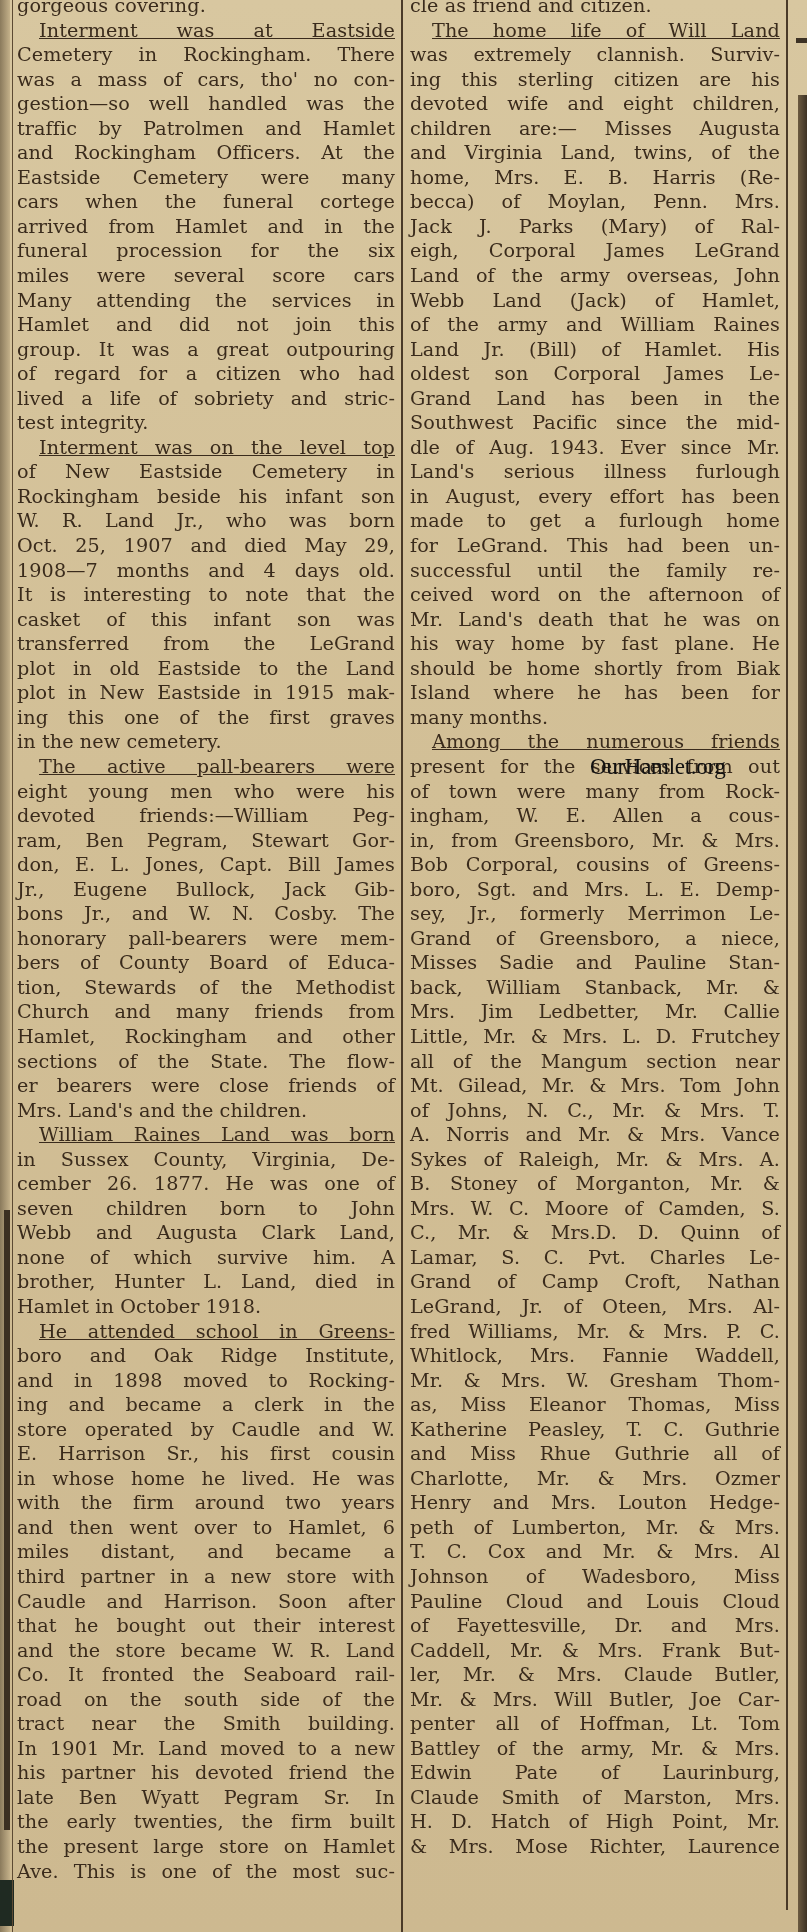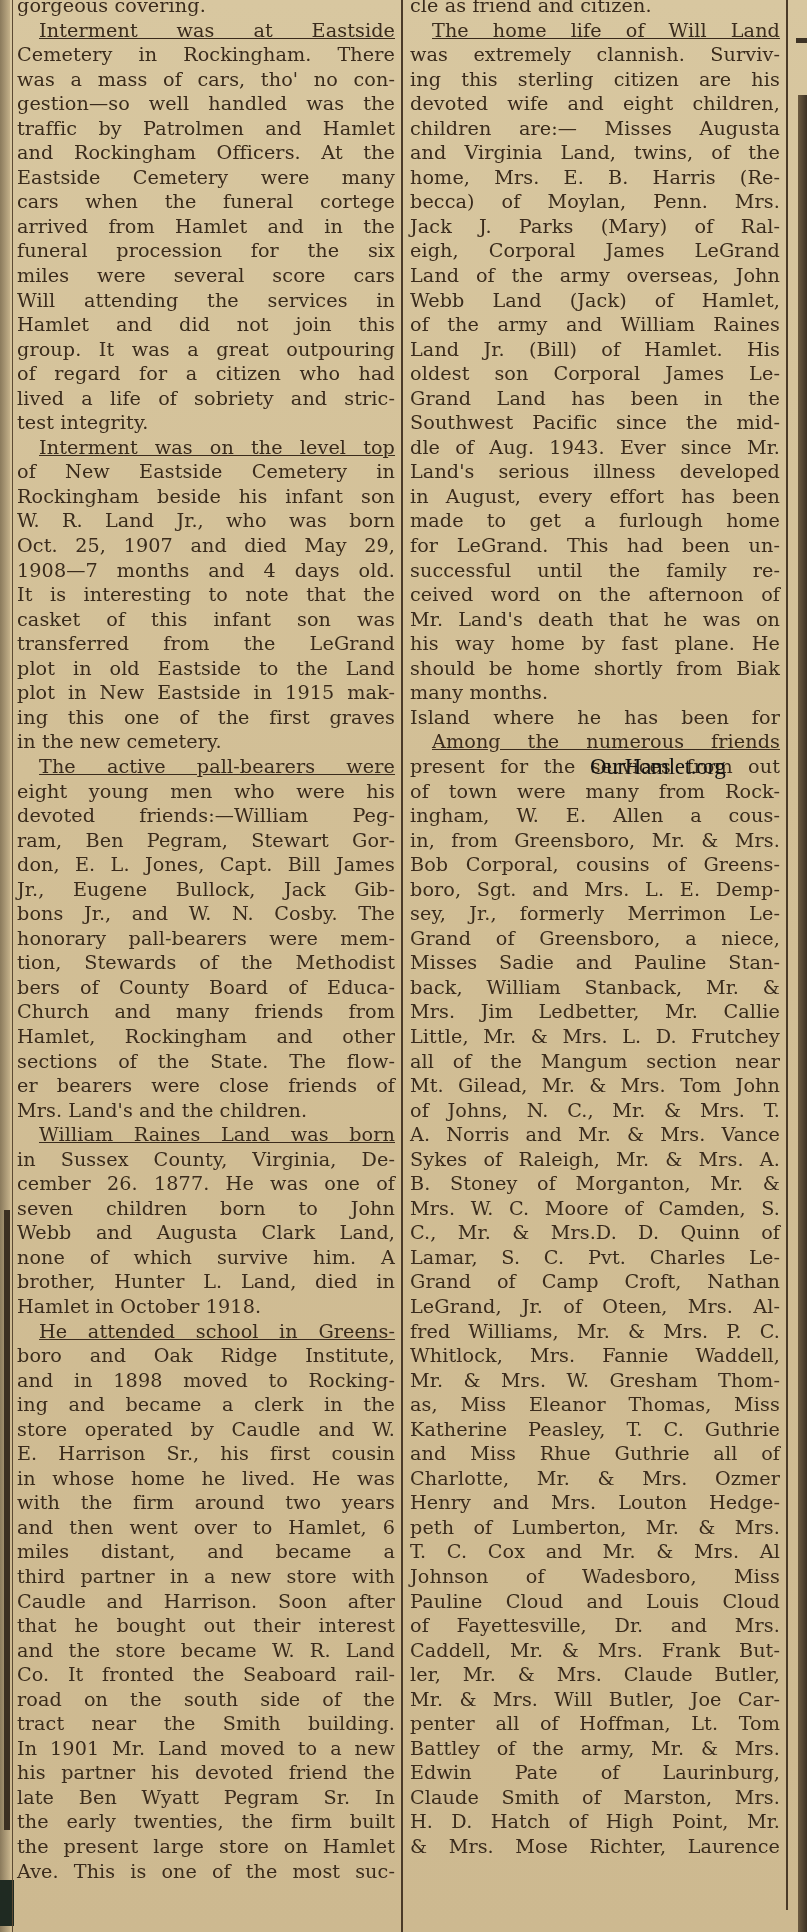--- a/index.html
+++ b/index.html
@@ -86,21 +86,21 @@
       <span class="line">Cemetery in Rockingham. There</span>
       <span class="line">was a mass of cars, tho' no con-</span>
       <span class="line">gestion—so well handled was the</span>
       <span class="line">traffic by Patrolmen and Hamlet</span>
       <span class="line">and Rockingham Officers. At the</span>
       <span class="line">Eastside Cemetery were many</span>
       <span class="line">cars when the funeral cortege</span>
       <span class="line">arrived from Hamlet and in the</span>
       <span class="line">funeral procession for the six</span>
       <span class="line">miles were several score cars</span>
-      <span class="line">Will attending the services in</span>
+      <span class="line">Many attending the services in</span>
       <span class="line">Hamlet and did not join this</span>
       <span class="line">group. It was a great outpouring</span>
       <span class="line">of regard for a citizen who had</span>
       <span class="line">lived a life of sobriety and stric-</span>
       <span class="line last">test integrity.</span>
       <span class="line indent">Interment was on the level top</span>
       <span class="line">of New Eastside Cemetery in</span>
       <span class="line">Rockingham beside his infant son</span>
       <span class="line">W. R. Land Jr., who was born</span>
       <span class="line">Oct. 25, 1907 and died May 29,</span>
@@ -113,22 +113,22 @@
       <span class="line">ing this one of the first graves</span>
       <span class="line last">in the new cemetery.</span>
       <span class="line indent">The active pall-bearers were</span>
       <span class="line">eight young men who were his</span>
       <span class="line">devoted friends:—William Peg-</span>
       <span class="line">ram, Ben Pegram, Stewart Gor-</span>
       <span class="line">don, E. L. Jones, Capt. Bill James</span>
       <span class="line">Jr., Eugene Bullock, Jack Gib-</span>
       <span class="line">bons Jr., and W. N. Cosby. The</span>
       <span class="line">honorary pall-bearers were mem-</span>
+      <span class="line">bers of County Board of Educa-</span>
       <span class="line">tion, Stewards of the Methodist</span>
-      <span class="line">bers of County Board of Educa-</span>
       <span class="line">Church and many friends from</span>
       <span class="line">Hamlet, Rockingham and other</span>
       <span class="line">sections of the State. The flow-</span>
       <span class="line">er bearers were close friends of</span>
       <span class="line last">Mrs. Land's and the children.</span>
       <span class="line indent">William Raines Land was born</span>
       <span class="line">in Sussex County, Virginia, De-</span>
       <span class="line">cember 26. 1877. He was one of</span>
       <span class="line">seven children born to John</span>
       <span class="line">Webb and Augusta Clark Land,</span>
@@ -172,31 +172,31 @@
       <span class="line">Jack J. Parks (Mary) of Ral-</span>
       <span class="line">eigh, Corporal James LeGrand</span>
       <span class="line">Land of the army overseas, John</span>
       <span class="line">Webb Land (Jack) of Hamlet,</span>
       <span class="line">of the army and William Raines</span>
       <span class="line">Land Jr. (Bill) of Hamlet. His</span>
       <span class="line">oldest son Corporal James Le-</span>
       <span class="line">Grand Land has been in the</span>
       <span class="line">Southwest Pacific since the mid-</span>
       <span class="line">dle of Aug. 1943. Ever since Mr.</span>
-      <span class="line">Land's serious illness developed</span>
+      <span class="line">Land's serious illness furlough</span>
       <span class="line">in August, every effort has been</span>
       <span class="line">made to get a furlough home</span>
       <span class="line">for LeGrand. This had been un-</span>
       <span class="line">successful until the family re-</span>
       <span class="line">ceived word on the afternoon of</span>
       <span class="line">Mr. Land's death that he was on</span>
       <span class="line">his way home by fast plane. He</span>
       <span class="line">should be home shortly from Biak</span>
+      <span class="line">Island where he has been for</span>
       <span class="line last">many months.</span>
-      <span class="line">Island where he has been for</span>
       <span class="line indent">Among the numerous friends</span>
       <span class="line">present for the services from out</span>
       <span class="line">of town were many from Rock-</span>
       <span class="line">ingham, W. E. Allen a cous-</span>
       <span class="line">in, from Greensboro, Mr. &amp; Mrs.</span>
       <span class="line">Bob Corporal, cousins of Greens-</span>
       <span class="line">boro, Sgt. and Mrs. L. E. Demp-</span>
       <span class="line">sey, Jr., formerly Merrimon Le-</span>
       <span class="line">Grand of Greensboro, a niece,</span>
       <span class="line">Misses Sadie and Pauline Stan-</span>

